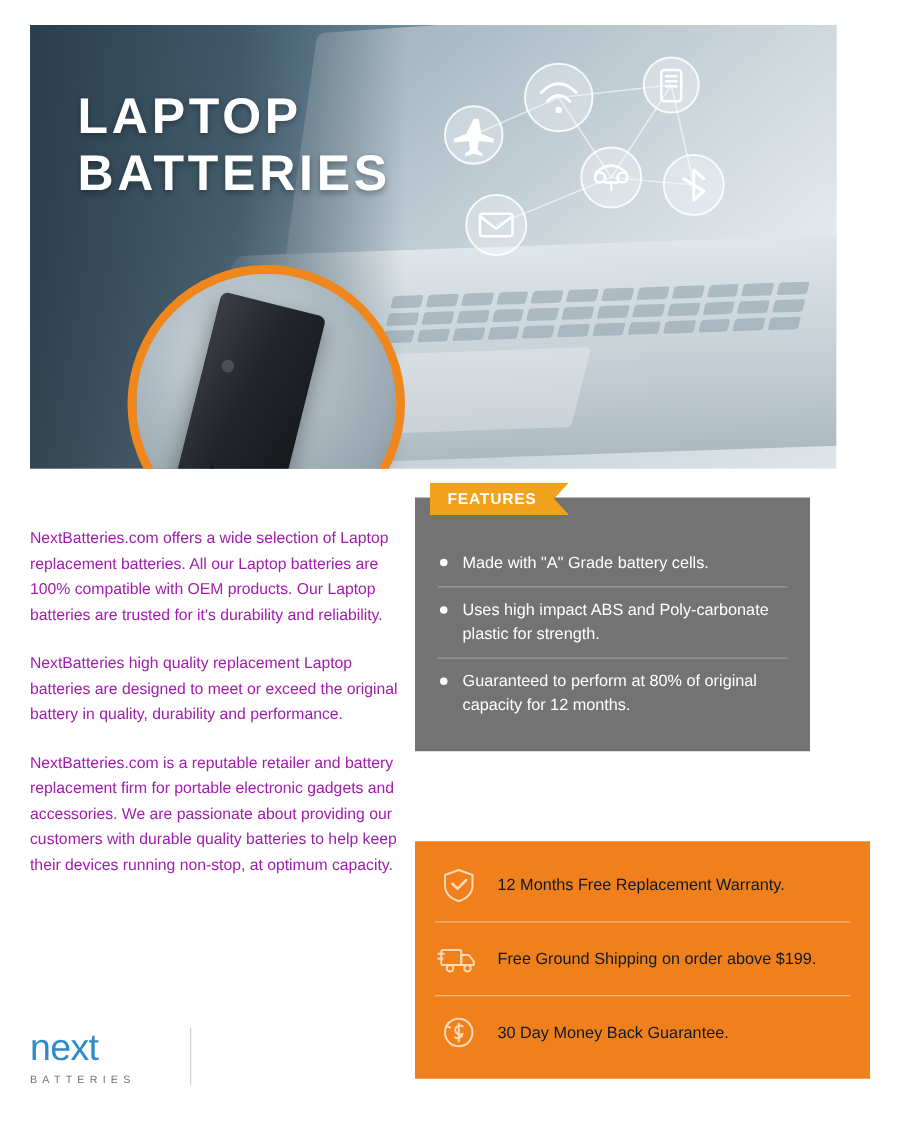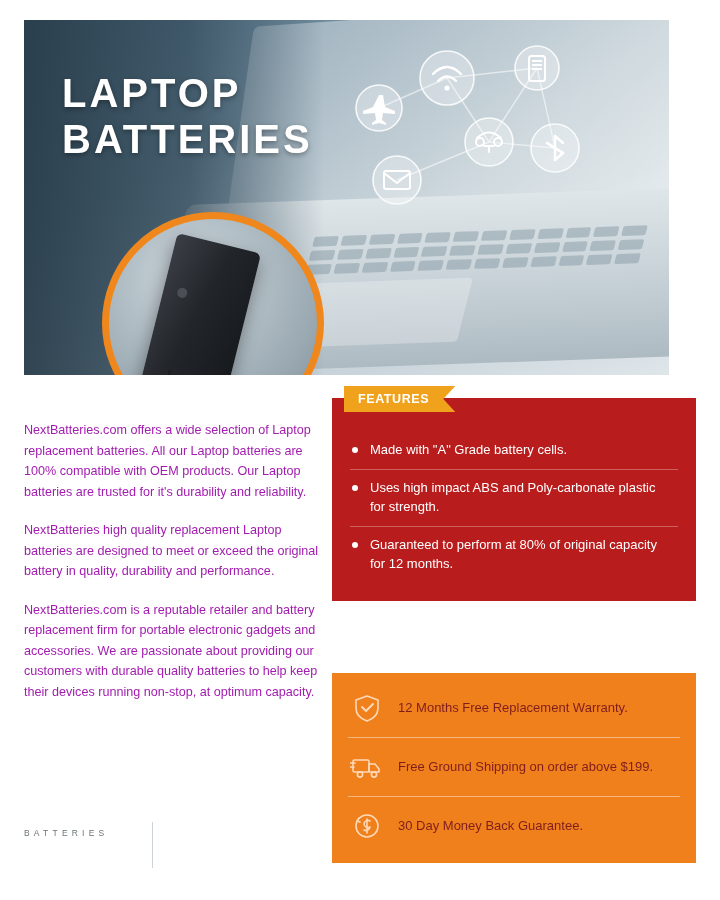--- a/index.html
+++ b/index.html
@@ -129,22 +129,22 @@
     color: #a21caf;
     font-size: 12.6px;
     line-height: 20.5px;
   }
   .left-col p { margin-bottom: 18px; }
 
   
   .features {
     position: absolute;
     left: 308px; top: 6px;
-    width: 364px;
-    background: #b91c1c;
+    width: 316px;
+    background: #737373;
     padding: 34px 18px 18px 18px;
   }
   .ribbon {
     position: absolute;
     left: 12px; top: -12px;
     height: 26px;
     background: #f0a21d;
     color: #ffffff;
     font-size: 12.5px;
     font-weight: 700;
@@ -185,21 +185,21 @@
     align-items: center;
     gap: 14px;
     padding: 14px 2px;
     border-bottom: 1px solid rgba(255,255,255,.45);
     min-height: 58px;
   }
   .offer:last-child { border-bottom: none; }
   .offer .ic { flex: 0 0 34px; height: 30px; }
   .offer .ic svg { width: 34px; height: 30px; display: block; }
   .offer .txt {
-    color: #7f1d1d;
+    color: #0f172a;
     font-size: 13px;
     line-height: 18px;
   }
 
   
   .footer {
     position: absolute;
     left: 24px; bottom: 22px;
     width: 672px;
     height: 56px;
@@ -407,18 +407,19 @@
           </svg>
         </div>
         <div class="txt">30 Day Money Back Guarantee.</div>
       </div>
 
     </div>
   </div>
 
   <div class="footer">
     <div class="logo">
+      <div class="next">next</div>
       <div class="batteries">BATTERIES</div>
     </div>
     <div class="footer-divider"></div>
   </div>
 
 </div>
 
 </body></html>

